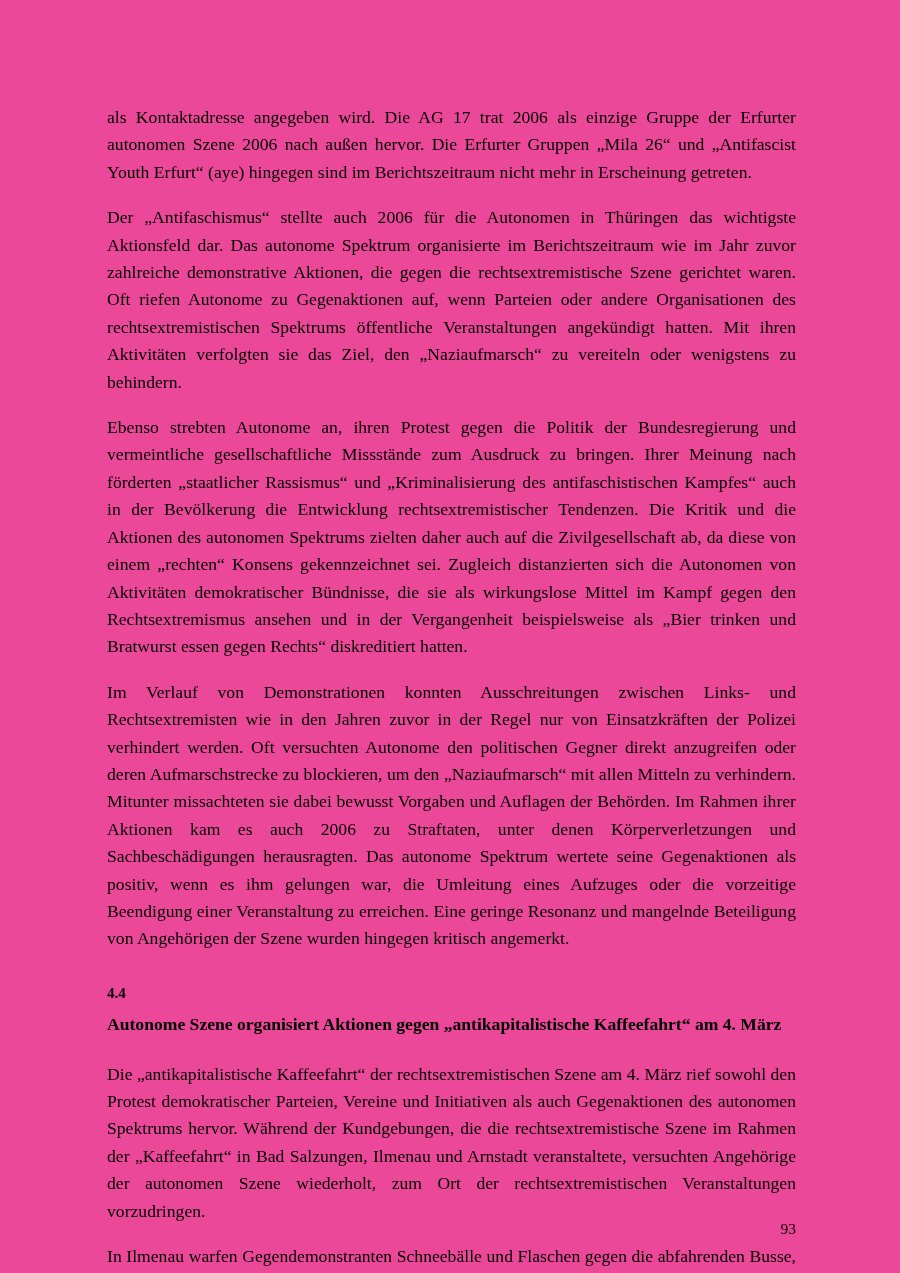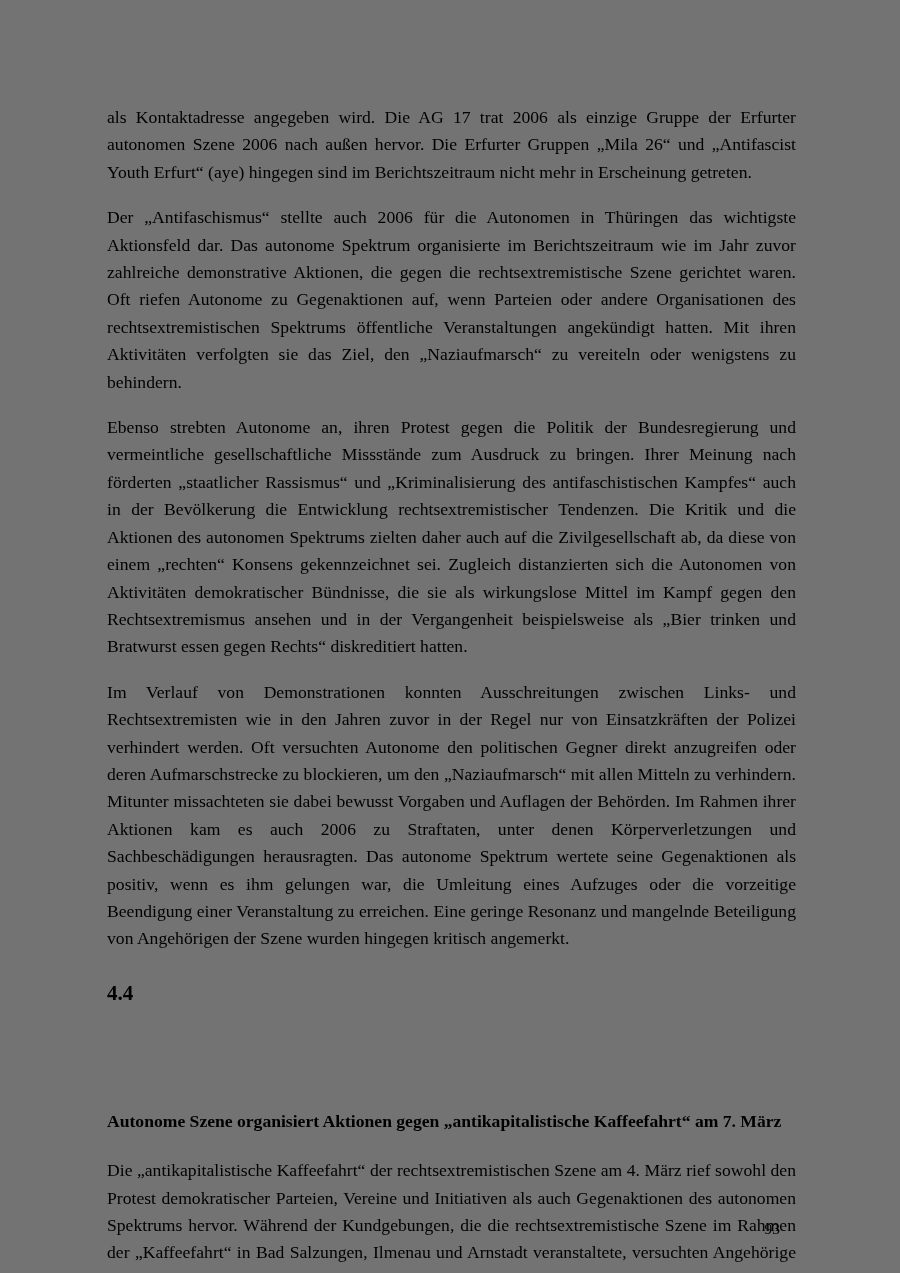--- a/index.html
+++ b/index.html
@@ -10,21 +10,21 @@
   }
   body {
     font-family: "Liberation Serif", "DejaVu Serif", serif;
     color: #000000;
   }
   .page {
     position: relative;
     width: 900px;
     height: 1273px;
     margin: 0 auto;
-    background: #737373;
+    background: #ec4899;
     overflow: hidden;
     box-sizing: border-box;
   }
   .content {
     position: absolute;
     left: 107px;
     top: 104px;
     width: 689px;
   }
   p.body-par {
@@ -34,47 +34,46 @@
     text-align: justify;
     text-justify: inter-word;
     hyphens: none;
     -webkit-hyphens: none;
     letter-spacing: 0.02px;
   }
   p.body-par:last-of-type {
     margin-bottom: 0;
   }
   .section-heading {
-    margin: 27px 0 20px 0;
-    font-size: 21px;
+    margin: 27px 0 4px 0;
+    font-size: 15px;
     line-height: 27.4px;
     font-weight: bold;
     display: flex;
     align-items: baseline;
-    flex-direction: column;
   }
   .section-heading .sec-num {
     width: 108px;
     flex: 0 0 108px;
     font-weight: bold;
   }
   .section-heading .sec-title {
     font-weight: bold;
   }
   .sub-heading {
     margin: 0 0 22px 0;
     font-size: 17.6px;
     line-height: 27.4px;
     font-weight: bold;
     text-align: justify;
     text-justify: inter-word;
   }
   .page-number {
     position: absolute;
-    right: 120px;
+    right: 104px;
     bottom: 34px;
     font-size: 15.5px;
     line-height: 20px;
   }
 </style>
 </head>
 <body>
 
 <div class="page">
 
@@ -82,21 +81,21 @@
 
     <p class="body-par">als Kontaktadresse angegeben wird. Die AG 17 trat 2006 als einzige Gruppe der Erfurter autonomen Szene 2006 nach außen hervor. Die Erfurter Gruppen „Mila 26“ und „Antifascist Youth Erfurt“ (aye) hingegen sind im Berichtszeitraum nicht mehr in Erscheinung getreten.</p>
     <p class="body-par">Der „Antifaschismus“ stellte auch 2006 für die Autonomen in Thüringen das wichtigste Aktionsfeld dar. Das autonome Spektrum organisierte im Berichtszeitraum wie im Jahr zuvor zahlreiche demonstrative Aktionen, die gegen die rechtsextremistische Szene gerichtet waren. Oft riefen Autonome zu Gegenaktionen auf, wenn Parteien oder andere Organisationen des rechtsextremistischen Spektrums öffentliche Veranstaltungen angekündigt hatten. Mit ihren Aktivitäten verfolgten sie das Ziel, den „Naziaufmarsch“ zu vereiteln oder wenigstens zu behindern.</p>
     <p class="body-par">Ebenso strebten Autonome an, ihren Protest gegen die Politik der Bundesregierung und vermeintliche gesellschaftliche Missstände zum Ausdruck zu bringen. Ihrer Meinung nach förderten „staatlicher Rassismus“ und „Kriminalisierung des antifaschistischen Kampfes“ auch in der Bevölkerung die Entwicklung rechtsextremistischer Tendenzen. Die Kritik und die Aktionen des autonomen Spektrums zielten daher auch auf die Zivilgesellschaft ab, da diese von einem „rechten“ Konsens gekennzeichnet sei. Zugleich distanzierten sich die Autonomen von Aktivitäten demokratischer Bündnisse, die sie als wirkungslose Mittel im Kampf gegen den Rechtsextremismus ansehen und in der Vergangenheit beispielsweise als „Bier trinken und Bratwurst essen gegen Rechts“ diskreditiert hatten.</p>
     <p class="body-par">Im Verlauf von Demonstrationen konnten Ausschreitungen zwischen Links- und Rechtsextremisten wie in den Jahren zuvor in der Regel nur von Einsatzkräften der Polizei verhindert werden. Oft versuchten Autonome den politischen Gegner direkt anzugreifen oder deren Aufmarschstrecke zu blockieren, um den „Naziaufmarsch“ mit allen Mitteln zu verhindern. Mitunter missachteten sie dabei bewusst Vorgaben und Auflagen der Behörden. Im Rahmen ihrer Aktionen kam es auch 2006 zu Straftaten, unter denen Körperverletzungen und Sachbeschädigungen herausragten. Das autonome Spektrum wertete seine Gegenaktionen als positiv, wenn es ihm gelungen war, die Umleitung eines Aufzuges oder die vorzeitige Beendigung einer Veranstaltung zu erreichen. Eine geringe Resonanz und mangelnde Beteiligung von Angehörigen der Szene wurden hingegen kritisch angemerkt.</p>
 
     <div class="section-heading">
       <span class="sec-num">4.4</span>
     </div>
 
-    <div class="sub-heading">Autonome Szene organisiert Aktionen gegen „antikapitalistische Kaffeefahrt“ am 7. März</div>
+    <div class="sub-heading">Autonome Szene organisiert Aktionen gegen „antikapitalistische Kaffeefahrt“ am 4. März</div>
 
     <p class="body-par">Die „antikapitalistische Kaffeefahrt“ der rechtsextremistischen Szene am 4. März rief sowohl den Protest demokratischer Parteien, Vereine und Initiativen als auch Gegenaktionen des autonomen Spektrums hervor. Während der Kundgebungen, die die rechtsextremistische Szene im Rahmen der „Kaffeefahrt“ in Bad Salzungen, Ilmenau und Arnstadt veranstaltete, versuchten Angehörige der autonomen Szene wiederholt, zum Ort der rechtsextremistischen Veranstaltungen vorzudringen.</p>
     <p class="body-par">In Ilmenau warfen Gegendemonstranten Schneebälle und Flaschen gegen die abfahrenden Busse, in denen sich die Teilnehmer der „Kaffeefahrt“ befanden. Die Einsatzkräfte der Polizei konnten die beiden Lager voneinander trennen und Ausschreitungen verhindern. Es wurden mehrere Platzverweise ausgesprochen. In Arnstadt fand eine „antifaschistische Kundgebung“ statt, zu der u. a. die linksextremistische Gruppe „Left Resistance Arnstadt“ (LRA) unter dem Motto „Kein Bus breit den Faschisten“ aufgerufen hatte. Einem Bericht auf der Website der</p>
 
   </div>
 
   <div class="page-number">93</div>
 
 </div>
 

